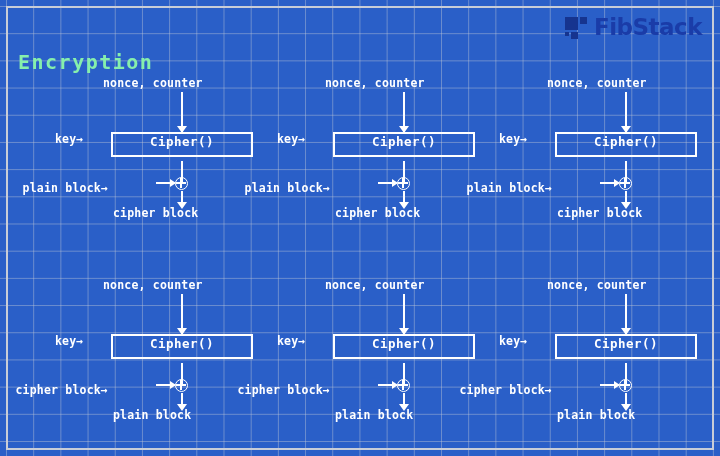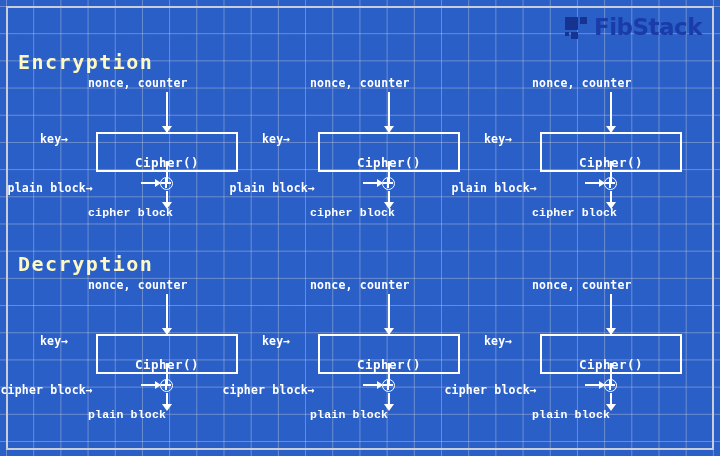--- a/index.html
+++ b/index.html
@@ -76,31 +76,32 @@
   .section { position: absolute; left: 0; width: 720px; }
   #section-encryption { top: 50px;  height: 175px; }
   #section-decryption { top: 252px; height: 175px; }
 
   .section-title {
     position: absolute;
     left: 18px;
     top: 0;
     font-size: 20px;
     font-weight: bold;
-    color: #fef9c3;
+    color: #86efac;
     letter-spacing: 1.5px;
     white-space: nowrap;
   }
 
   
   .stage {
     position: absolute;
     top: 26px;
     width: 222px;
     height: 145px;
+    margin-left: 15px;
   }
   .stage.s0 { left: 8px;   }
   .stage.s1 { left: 230px; }
   .stage.s2 { left: 452px; }
 
   .lbl {
     position: absolute;
     font-size: 11.5px;
     font-weight: bold;
     color: #ffffff;
@@ -111,32 +112,32 @@
   
   .lbl.top  { left: 80px; top: 0px; }
 
   
   .lbl.key  { left: 32px; top: 56px; }
 
   
   .lbl.inblk{ right: 137px; top: 105px; text-align: center; }
 
   
-  .lbl.outblk{ left: 80px; top: 130px; font-family: Liberation Mono, monospace; }
+  .lbl.outblk{ left: 90px; top: 130px; }
 
   
   .cipher-box {
     position: absolute;
     left: 88px;
     top: 56px;
     width: 142px;
-    height: 40px;
+    height: 25px;
     border: 2px solid #ffffff;
     display: flex;
-    align-items: flex-end;
+    align-items: flex-start;
     justify-content: center;
   }
   .cipher-box span {
     font-size: 12.5px;
     font-weight: bold;
     color: #ffffff;
     letter-spacing: 0.5px;
   }
 
   
@@ -263,21 +264,20 @@
     <div class="xor"></div>
     <div class="lbl inblk">plain block→</div>
     <div class="harrow"></div>
     <div class="vline c"></div>
     <div class="arrowhead c"></div>
     <div class="lbl outblk">cipher block</div>
   </div>
 </div>
 
 <div class="section" id="section-decryption">
-  <div class="section-title">Decryption</div>
 
   <div class="stage s0">
     <div class="lbl top">nonce, counter</div>
     <div class="vline a"></div>
     <div class="arrowhead a"></div>
     <div class="lbl key">key→</div>
     <div class="cipher-box">
       <span>Cipher()</span>
     </div>
     <div class="vline b"></div>

